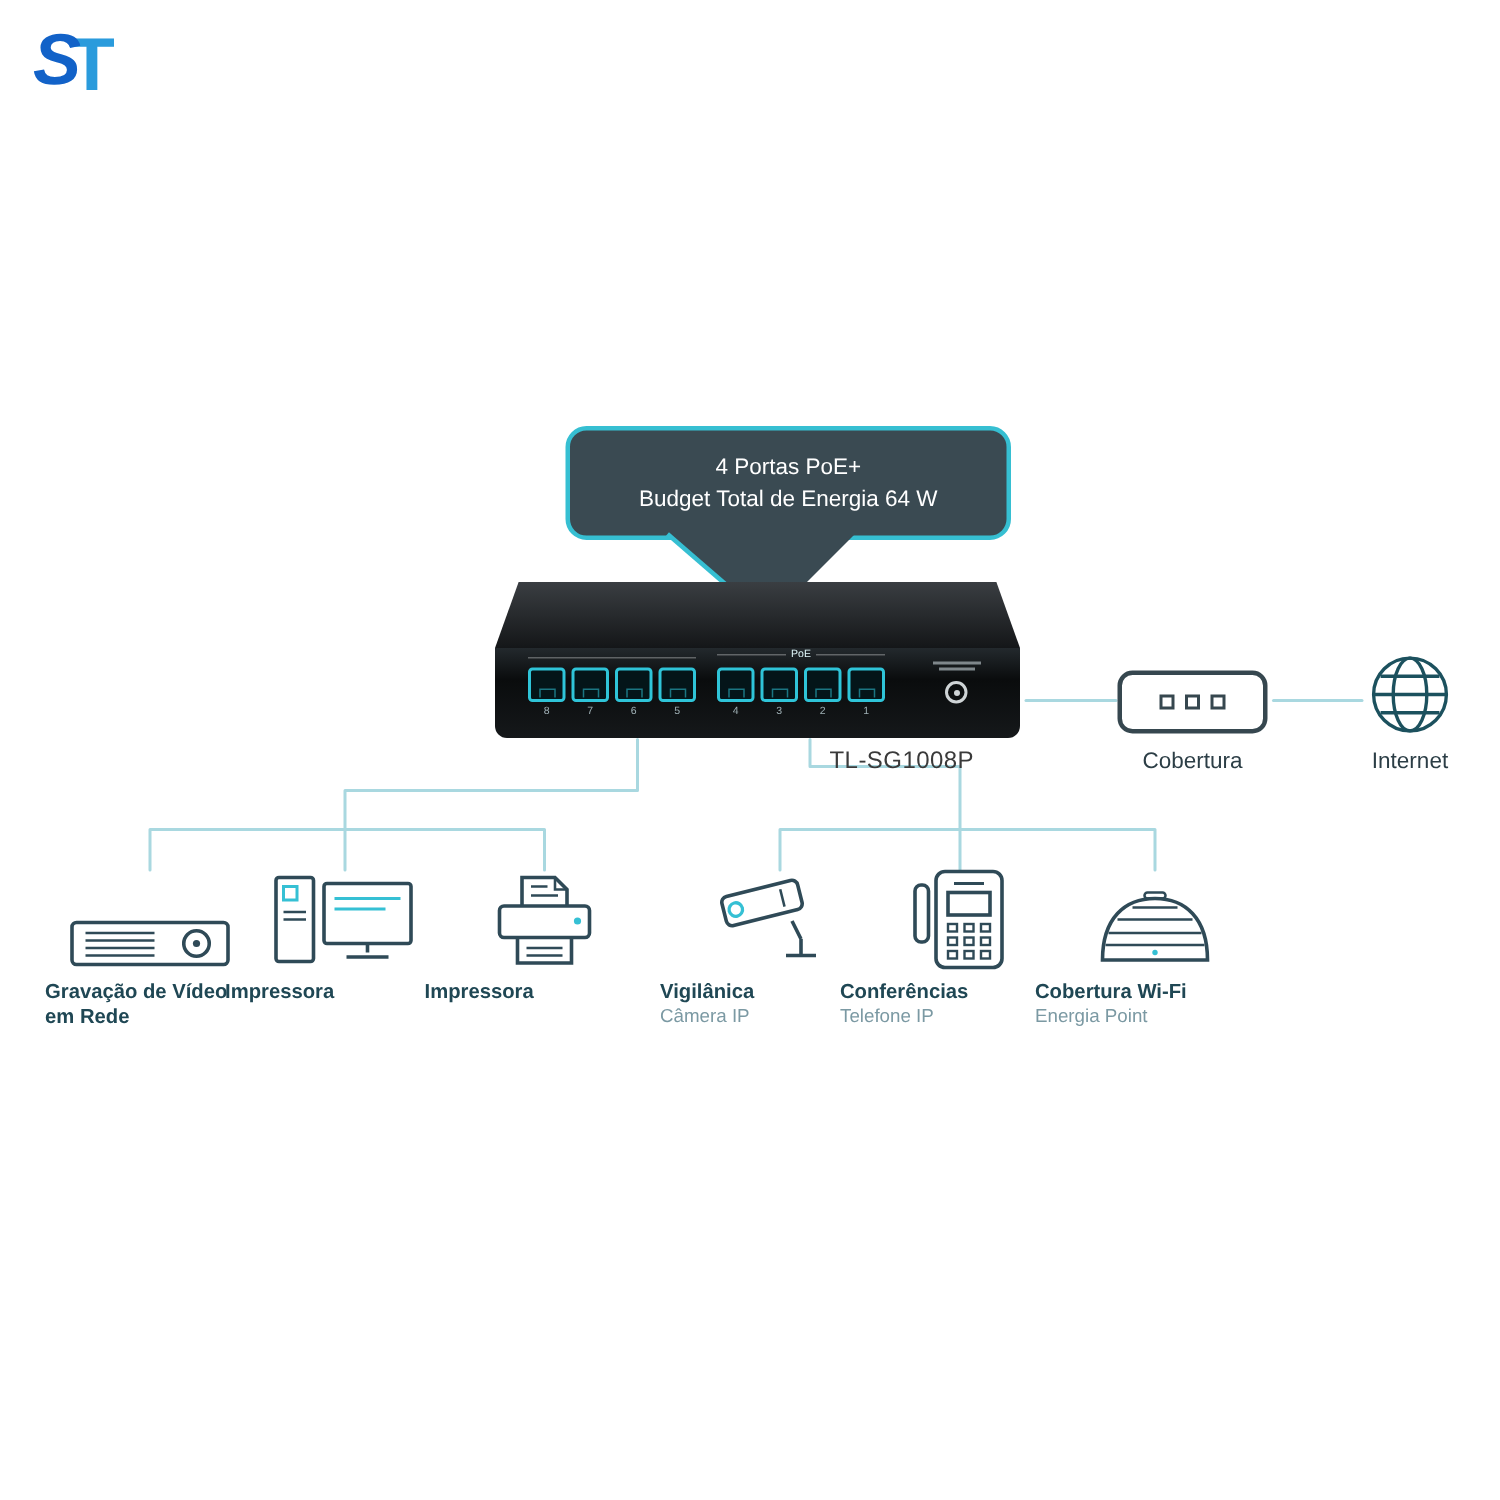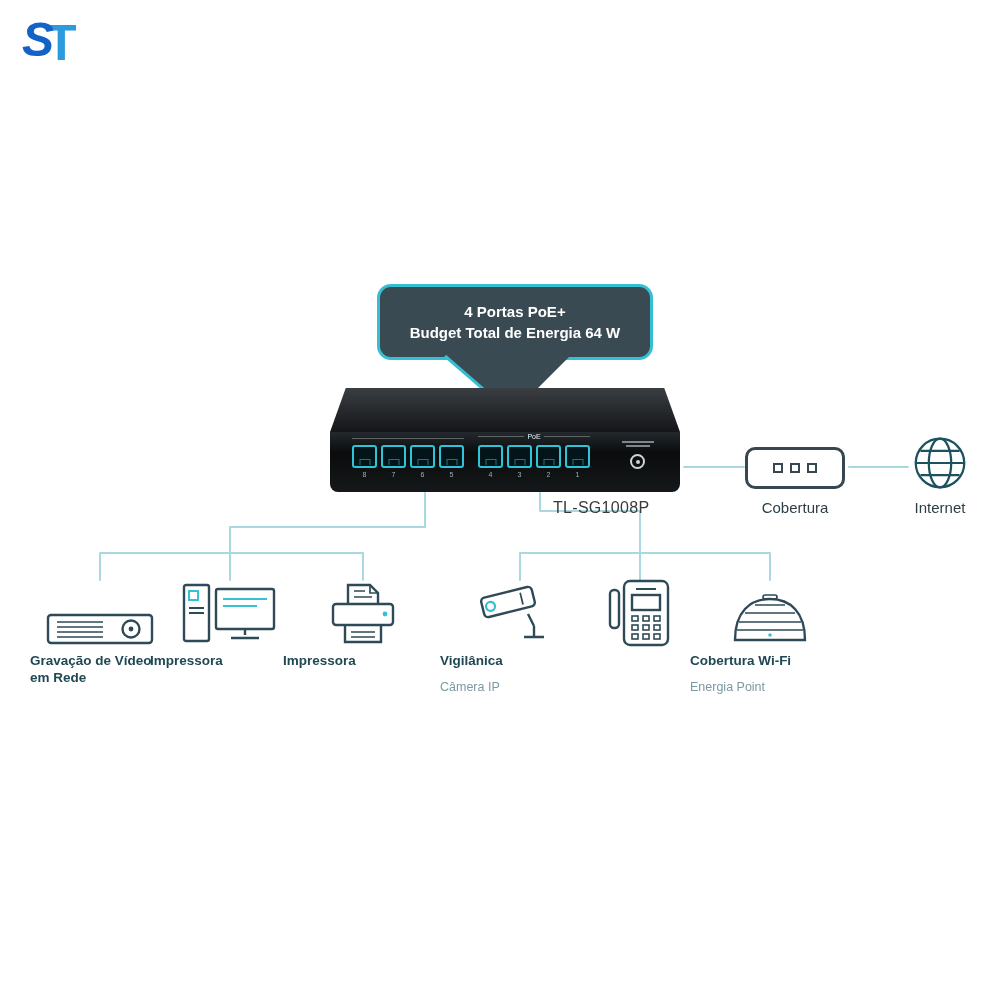--- a/index.html
+++ b/index.html
@@ -9,24 +9,24 @@
     font-family:"Liberation Sans", sans-serif; overflow:hidden;
   }
   
   .logo { position:absolute; left:22px; top:12px; width:70px; height:60px; }
 
   
   .lines { position:absolute; left:0; top:0; z-index:1; }
 
   
   .callout {
-    position:absolute; left:377px; top:284px; width:276px; height:76px;
+    position:absolute; left:377px; top:284px; width:297px; height:76px;
     background:#3a4a52; border:3px solid #36bfd2; border-radius:14px;
     z-index:3; display:flex; flex-direction:column; justify-content:center;
-    text-align:center; color:#fff; font-weight:bold; font-size:15px; line-height:21px;
+    text-align:center; color:#fff; font-weight:normal; font-size:15px; line-height:21px;
   }
   .callout div { white-space:nowrap; }
   .wedge { position:absolute; left:430px; top:350px; z-index:4; }
 
   
   .switch { position:absolute; left:330px; top:388px; width:350px; height:104px; z-index:5; }
   .sw-top {
     position:absolute; left:0; top:0; width:350px; height:44px;
     background:linear-gradient(180deg,#3a3e42,#141618);
     clip-path:polygon(4.5% 0,95.5% 0,100% 100%,0 100%);
@@ -67,21 +67,21 @@
   .router i { display:block; width:10px; height:10px; border:2.5px solid #36474f; }
   .net-label { position:absolute; top:499px; text-align:center; font-size:15px; color:#2c3e46; z-index:5; }
   .router-label { left:745px; width:100px; }
   .internet-label { left:904px; width:72px; }
   .globe { position:absolute; left:912px; top:434px; z-index:5; }
 
   
   .dev-icon { position:absolute; z-index:5; }
   .dev-label { position:absolute; top:652px; width:160px; text-align:left;
                font-size:13.5px; font-weight:bold; color:#1f4754; line-height:17px; z-index:5; }
-  .dev-sub { display:block; font-weight:normal; font-size:12.5px; color:#7b99a3; margin-top:10px; }
+  .dev-sub { display:block; font-weight:normal; font-size:12.5px; color:#7b99a3; margin-top:0; }
   .lbl-nvr { left:30px; width:140px; }
   .lbl-pc { left:150px; }
   .lbl-printer { left:283px; }
   .lbl-camera { left:440px; }
   .lbl-phone { left:560px; }
   .lbl-ap { left:690px; }
 </style>
 </head>
 <body>
 
@@ -271,18 +271,22 @@
     </g>
   </svg>
 
   <div class="dev-label lbl-nvr">Gravação de Vídeo em Rede</div>
   <div class="dev-label lbl-pc">Impressora</div>
   <div class="dev-label lbl-printer">Impressora</div>
   <div class="dev-label lbl-camera">
     <span>Vigilânica</span>
     <span class="dev-sub">Câmera IP</span>
   </div>
+  <div class="dev-label lbl-phone">
+    <span>Conferências</span>
+    <span class="dev-sub">Telefone IP</span>
+  </div>
   <div class="dev-label lbl-ap">
     <span>Cobertura Wi-Fi</span>
     <span class="dev-sub">Energia Point</span>
   </div>
 
 </div>
 
 </body></html>

